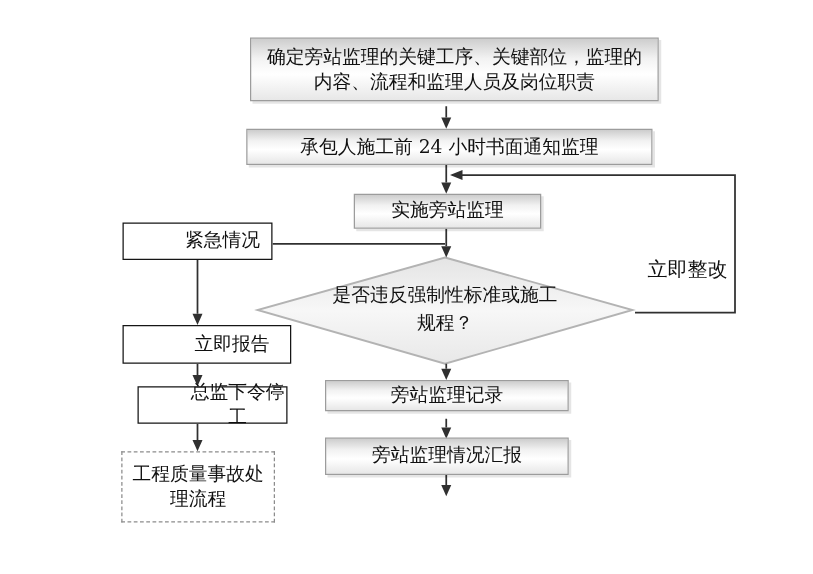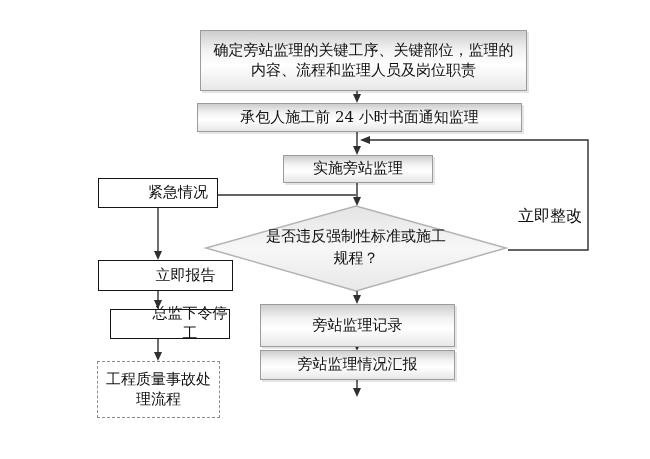--- a/index.html
+++ b/index.html
@@ -73,27 +73,27 @@
     <path d="M158 208 V251"></path>
     <polygon class="ah" points="154,251 162,251 158,260"></polygon>
 
     <path d="M158 291 V300"></path>
     <polygon class="ah" points="154,300 162,300 158,309"></polygon>
 
     <path d="M158 339 V352"></path>
     <polygon class="ah" points="154,352 162,352 158,361"></polygon>
   </svg>
 
-  <div class="node grad pad" style="left:200px;top:30px;width:327px;height:61px">确定旁站监理的关键工序、关键部位，监理的内容、流程和监理人员及岗位职责</div>
+  <div class="node grad pad" style="left:200px;top:30px;width:327px;height:51px">确定旁站监理的关键工序、关键部位，监理的内容、流程和监理人员及岗位职责</div>
 
   <div class="node grad" style="left:197px;top:103px;width:325px;height:29px">承包人施工前 24 小时书面通知监理</div>
 
   <div class="node grad" style="left:283px;top:155px;width:150px;height:28px">实施旁站监理</div>
 
-  <div class="node grad" style="left:260px;top:304px;width:195px;height:43px">旁站监理记录</div>
+  <div class="node grad" style="left:260px;top:304px;width:195px;height:25px">旁站监理记录</div>
 
   <div class="node grad" style="left:260px;top:350px;width:195px;height:30px">旁站监理情况汇报</div>
 
 
   <div class="node plain" style="left:98px;top:178px;width:120px;height:30px">紧急情况</div>
 
   <div class="node plain" style="left:98px;top:260px;width:135px;height:31px">立即报告</div>
 
   <div class="node plain" style="left:110px;top:309px;width:120px;height:30px">总监下令停工</div>
 

